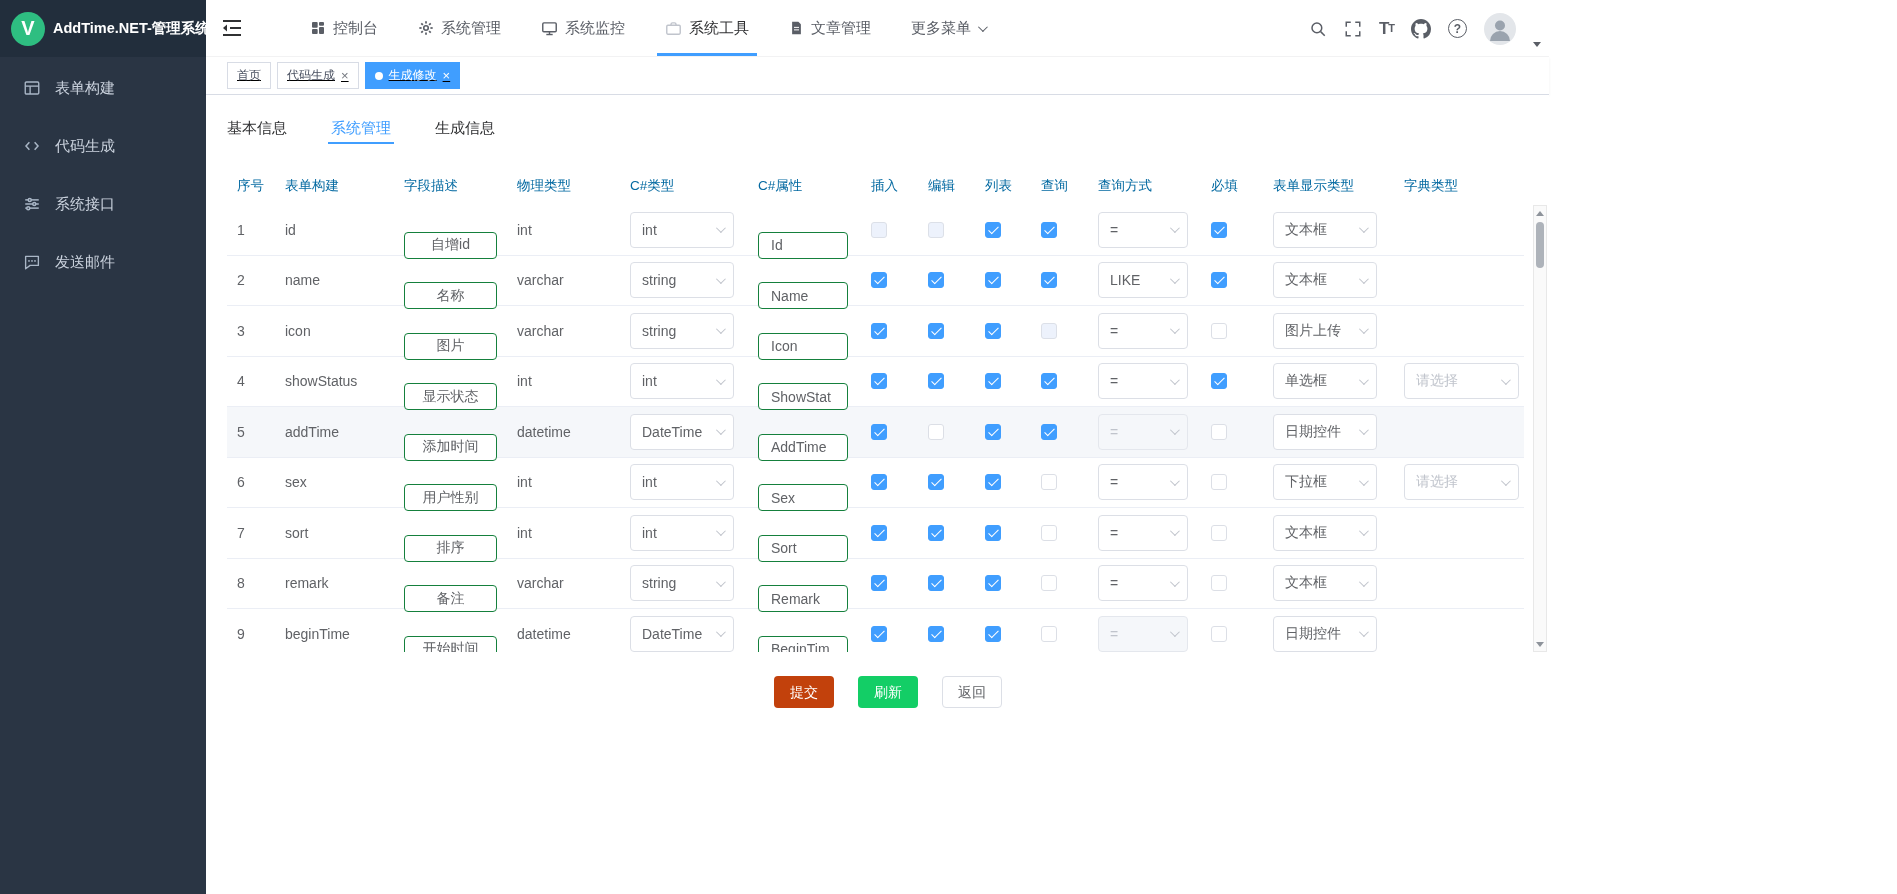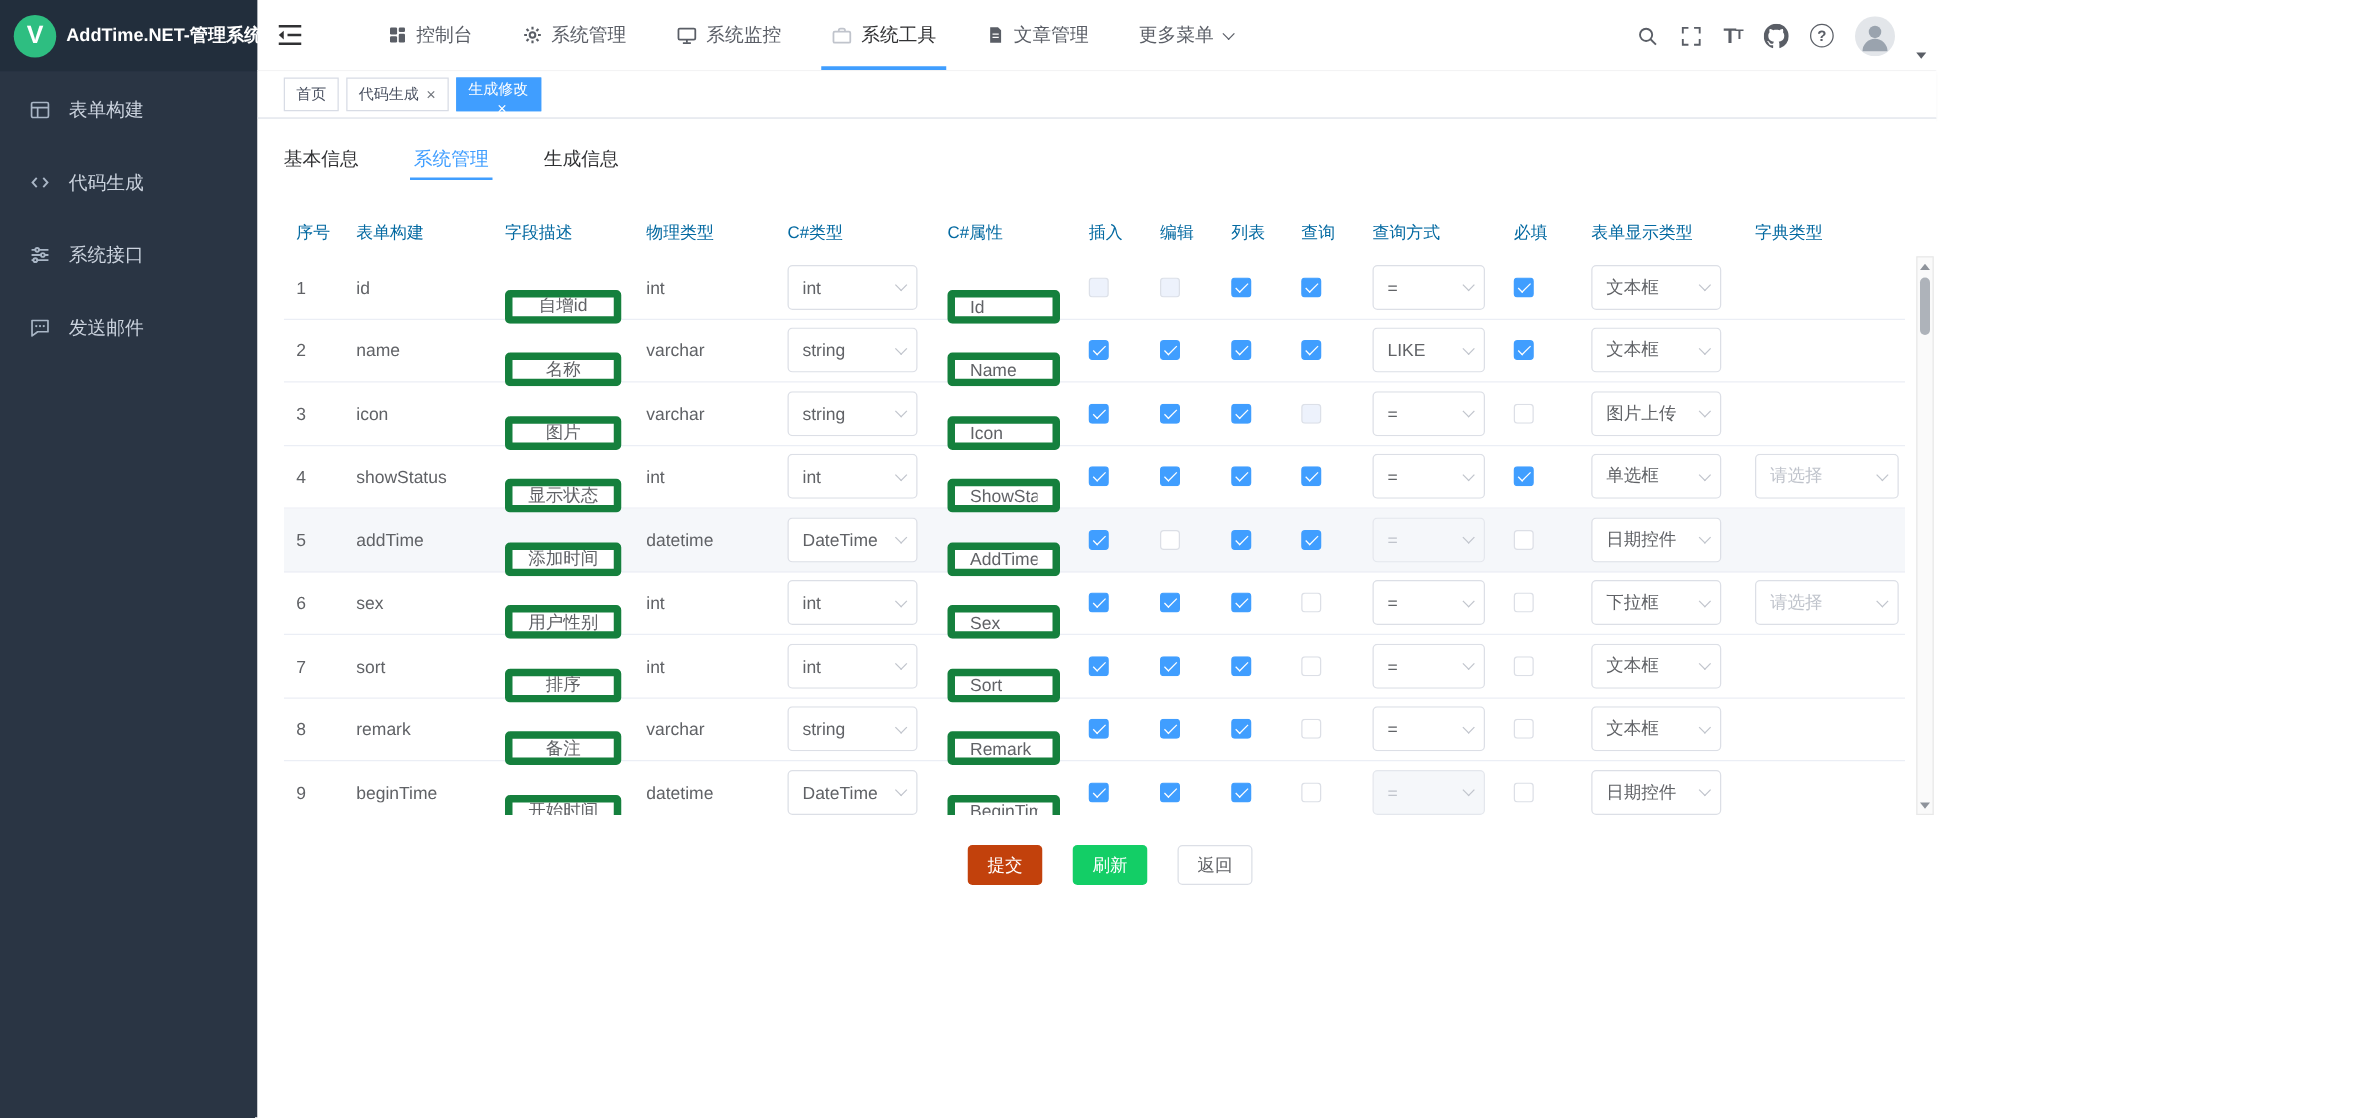--- a/index.html
+++ b/index.html
@@ -36,45 +36,45 @@
   .help-circle{width:19px;height:19px;border:1.6px solid #5a5e66;border-radius:50%;
     display:flex;align-items:center;justify-content:center;font-size:12px;font-weight:bold;color:#5a5e66;}
   .caret-down{width:0;height:0;border-left:4.5px solid transparent;border-right:4.5px solid transparent;
     border-top:5.5px solid #5a5e66;align-self:flex-end;margin-bottom:10px;}
   .chev-inline{width:7px;height:7px;border-right:1.6px solid #5a5e66;border-bottom:1.6px solid #5a5e66;
     transform:rotate(45deg) translateY(-2px);margin-left:7px;}
 
   
   .tags-bar{position:absolute;left:206px;top:57px;width:1343px;height:38px;background:#fff;
     border-bottom:1px solid #d8dce5;box-shadow:0 1px 3px rgba(0,0,0,.06);
-    display:flex;align-items:center;padding-left:21px;}
+    display:flex;align-items:center;padding-left:21px;text-decoration:underline;}
   .tag{display:inline-flex;align-items:center;height:27px;padding:0 9px;border:1px solid #d8dce5;
     background:#fff;color:#495060;font-size:12px;margin-right:6px;cursor:pointer;white-space:nowrap;}
   .tag-close{margin-left:6px;font-size:13px;line-height:1;color:#74787f;cursor:pointer;}
-  .tag.active{background:#409EFF;border-color:#409EFF;color:#fff;flex-direction:column;}
+  .tag.active{background:#409EFF;border-color:#409EFF;color:#fff;}
   .tag.active .tag-close{color:#fff;}
   .tag-dot{width:8px;height:8px;border-radius:50%;background:#fff;margin-right:6px;}
 
   
   .main{position:absolute;left:206px;top:95px;width:1343px;height:799px;background:#fff;overflow:hidden;}
   .tabs{display:flex;margin:18px 0 0 21px;height:30px;}
   .tab{font-size:15px;color:#303133;line-height:30px;cursor:pointer;position:relative;margin-right:44px;}
   .tab.active{color:#409EFF;}
   .tab.active::after{content:"";position:absolute;left:-3px;right:-3px;bottom:-1px;height:2px;background:#409EFF;}
 
   .table-wrap{margin-left:21px;width:1297px;}
   .thead,.trow{display:grid;align-items:center;
     grid-template-columns:48px 119px 113px 113px 128px 113px 57px 57px 56px 57px 113px 62px 131px 130px;}
   .thead{height:38px;margin-top:24px;color:#0369a1;font-size:13.5px;}
   .tbody{height:447px;overflow:hidden;}
   .trow{height:50.5px;border-bottom:1px solid #EBEEF5;font-size:14px;color:#606266;}
   .trow.hl{background:#F5F7FA;}
   .tcell{padding-left:10px;overflow:hidden;white-space:nowrap;}
 
-  .tinput{height:27px;border:6px solid #15803d;border-radius:4px;font-size:14px;color:#606266;
+  .tinput{height:27px;border:1px solid #15803d;border-radius:4px;font-size:14px;color:#606266;
     outline:none;background:#fff;font-family:inherit;margin-top:31px;}
   .inp-desc{width:93px;text-align:center;}
   .inp-prop{width:90px;padding:0 12px;text-align:left;}
 
   .sel{height:36px;border:1px solid #DCDFE6;border-radius:4px;background:#fff;display:flex;
     align-items:center;justify-content:space-between;padding:0 10px 0 11px;font-size:14px;
     color:#606266;cursor:pointer;}
   .sel .sel-text{overflow:hidden;white-space:nowrap;}
   .sel.disabled{background:#F5F7FA;border-color:#E4E7ED;color:#C0C4CC;cursor:not-allowed;}
   .sel.placeholder .sel-text{color:#C0C4CC;}

